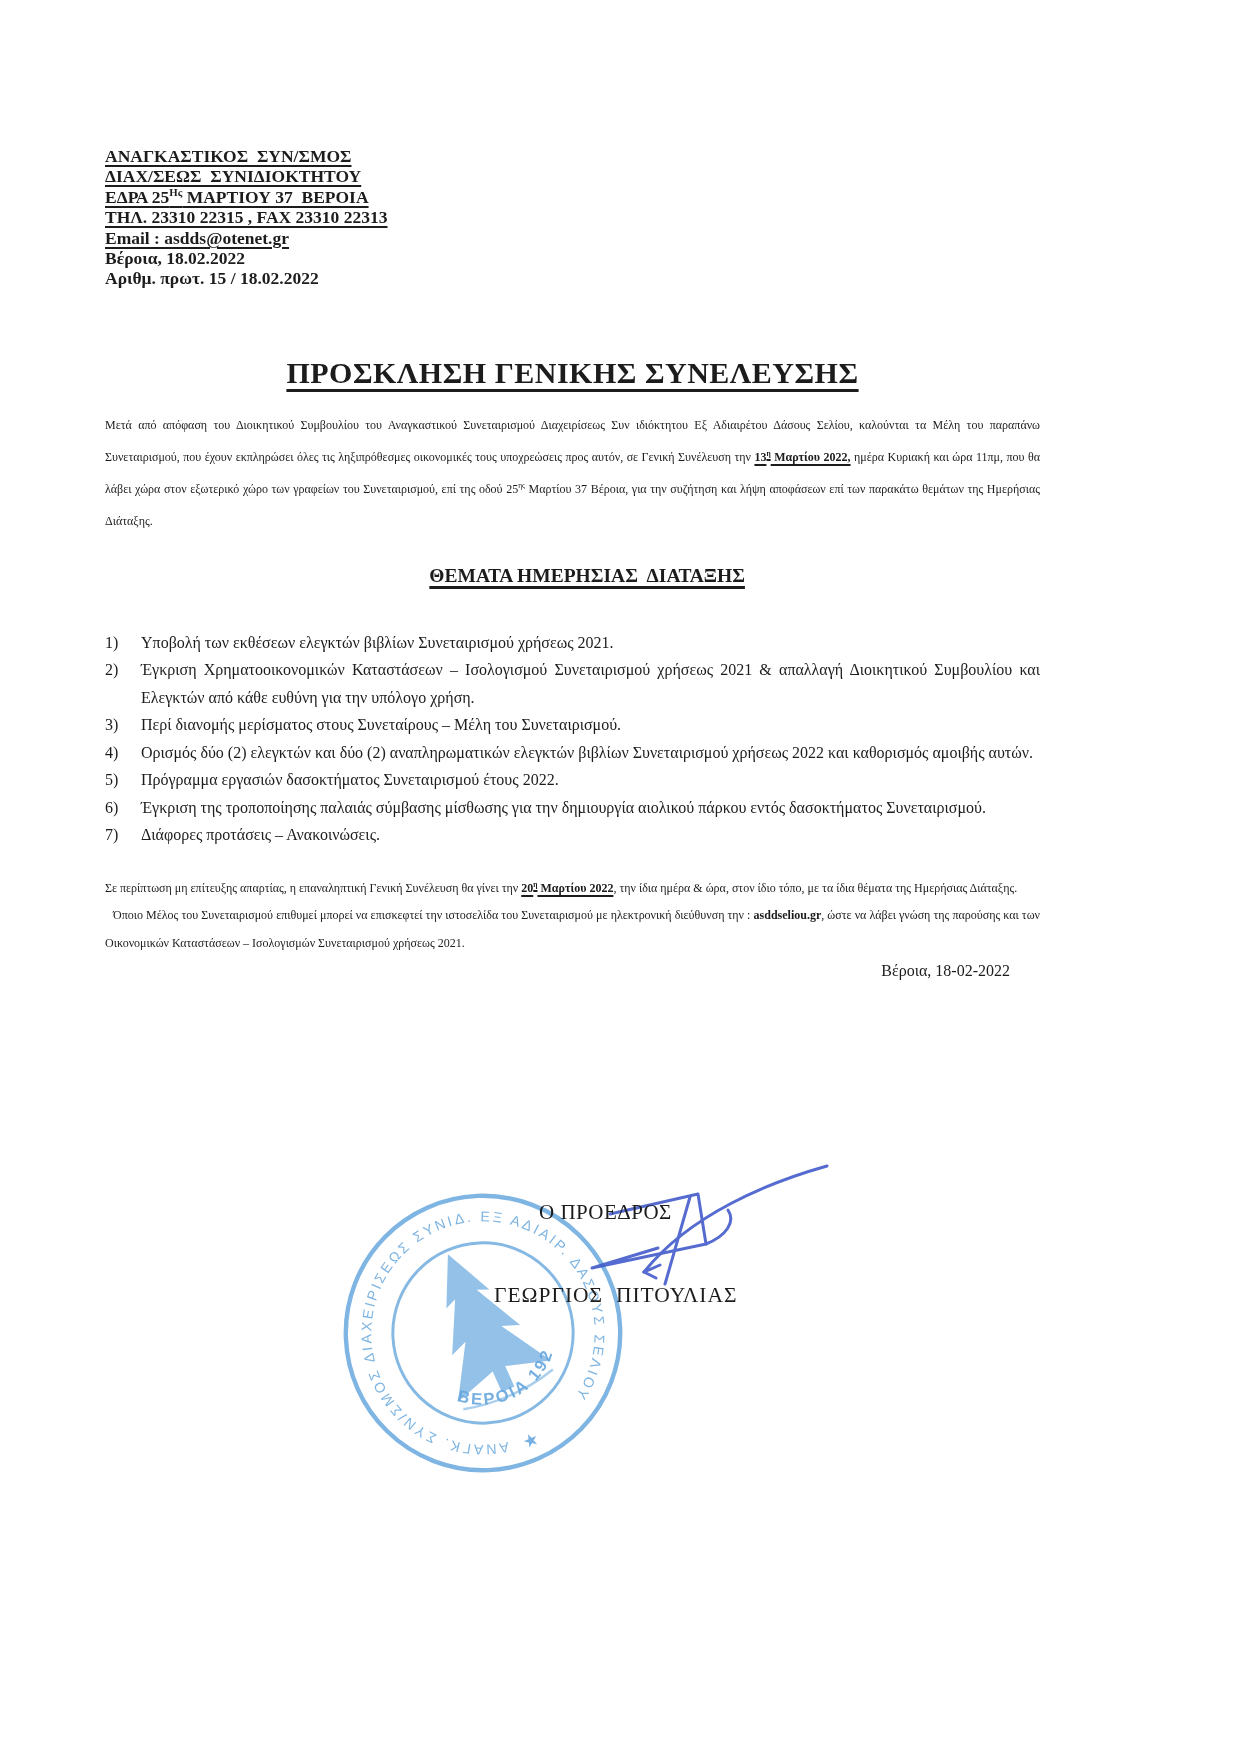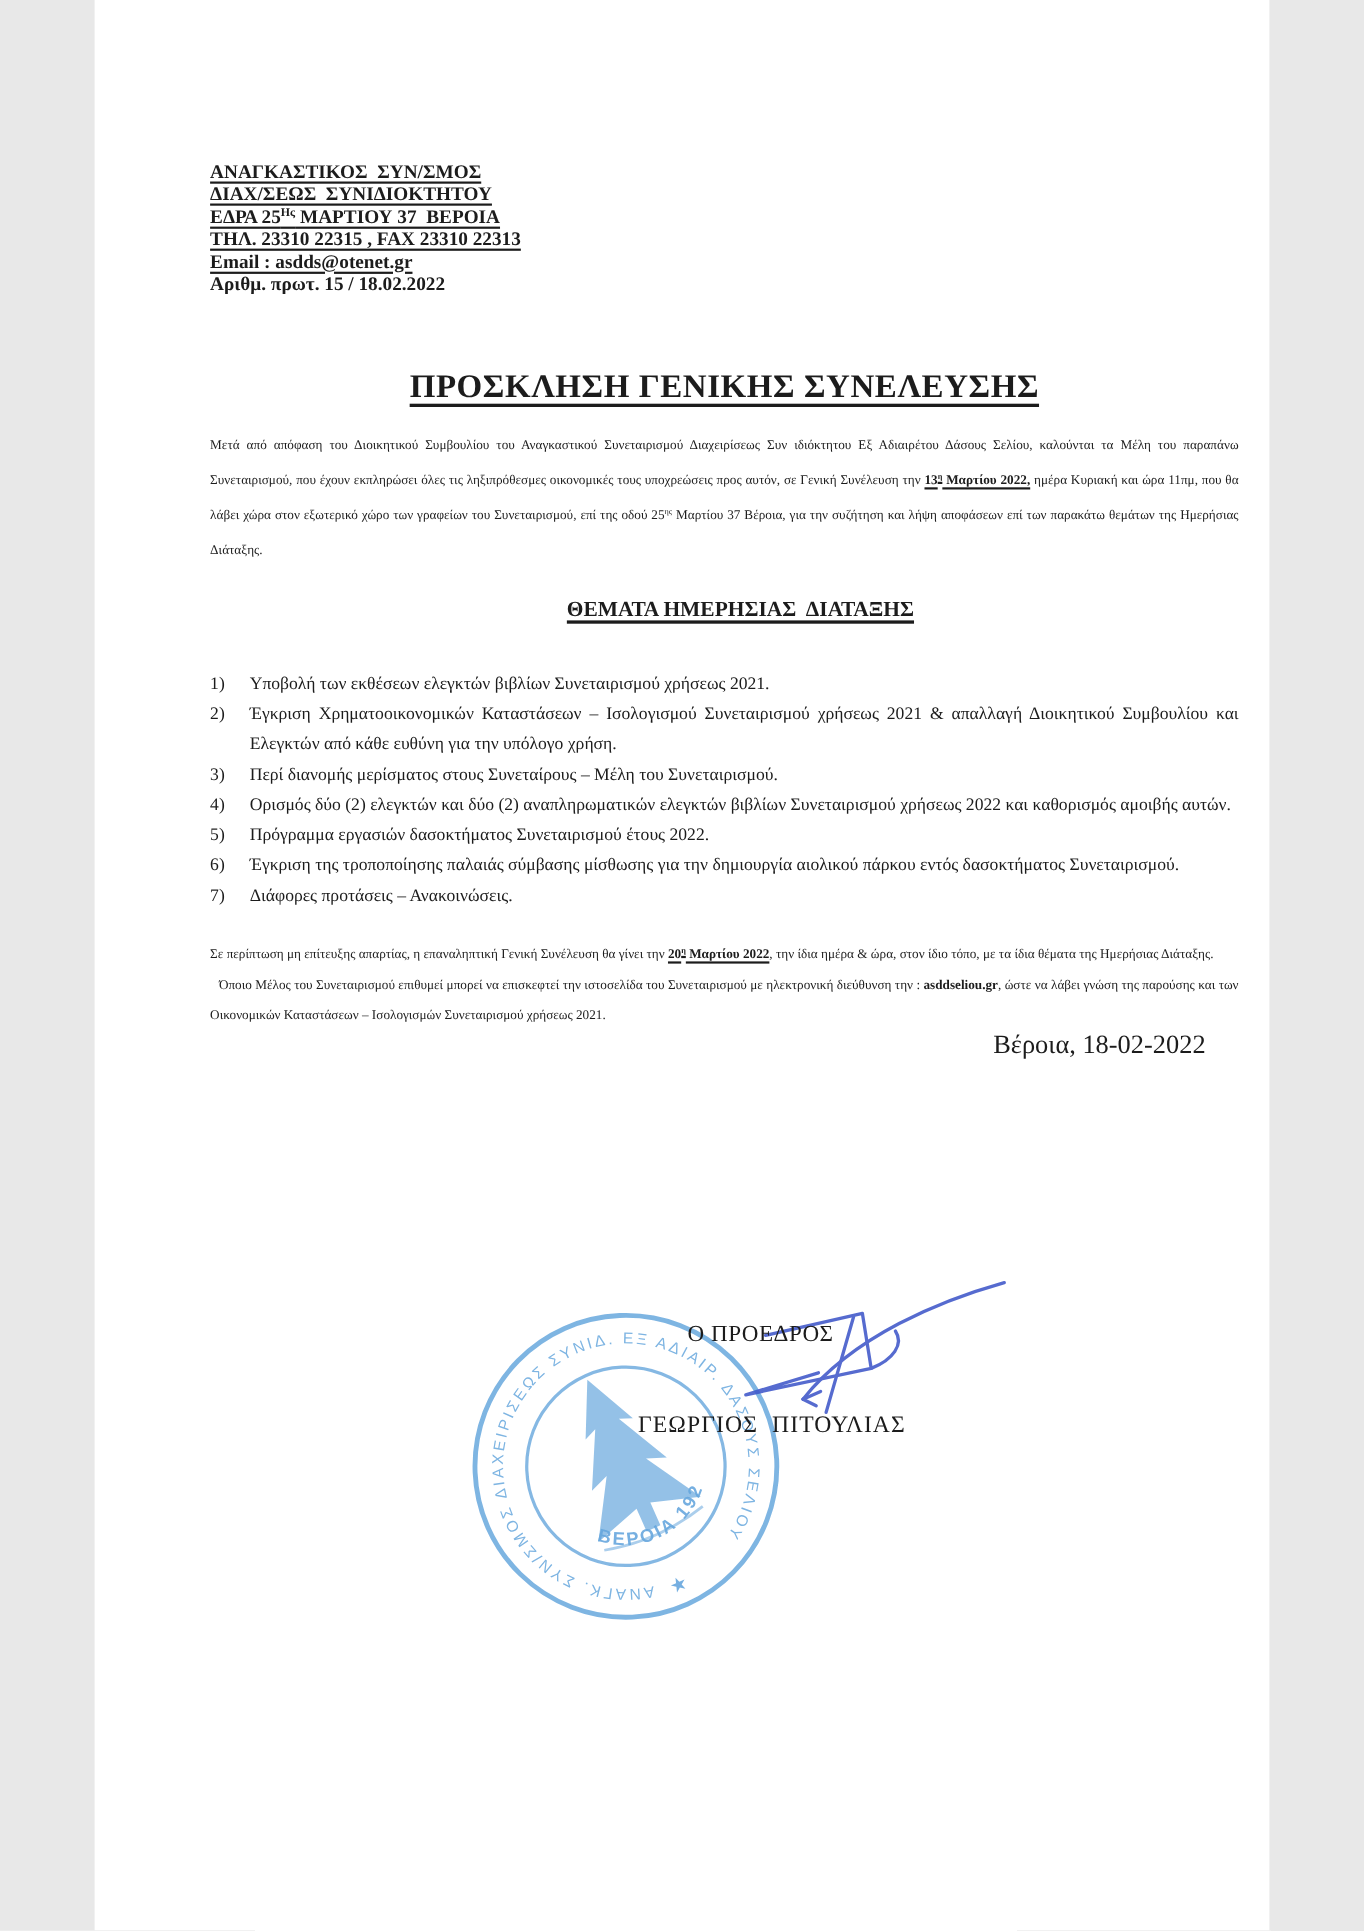--- a/index.html
+++ b/index.html
@@ -3,21 +3,21 @@
 <meta charset="utf-8">
 <style>
   :root{
     --ink:#1c1c1c;
     --stamp:#4694d6;
     --sig:#3f57c9;
   }
   html,body{margin:0;padding:0;background:#e8e8e8;}
   .page{
     position:relative;
-    width:1068px;height:1755px;
+    width:1240px;height:1755px;
     background:#ffffff;
     margin:0 auto;
     overflow:hidden;
     font-family:"Liberation Serif", serif;
     color:var(--ink);
   }
   .content{
     position:absolute;
     left:105px;top:146px;
     width:935px;
@@ -71,21 +71,21 @@
   ol.agenda li::before{
     content:counter(agn) ")";
     position:absolute;
     left:-36px;
   }
   .closing{line-height:27.5px;}
   .closing1{margin-top:26px;}
   .closing2{text-indent:8px;}
   .date-line{
     text-align:right;
-    font-size:24px;
+    font-size:16px;
     line-height:27.5px;
     padding-right:30px;
   }
   
   .sig-role{
     position:absolute;left:539px;top:1200px;
     font-size:21px;letter-spacing:0.5px;white-space:pre;
   }
   .sig-name{
     position:absolute;left:494px;top:1283px;
@@ -108,20 +108,21 @@
 
 <div class="page">
   <div class="content">
 
     <div class="letterhead">
         <div class="lh-line u"><span>ΑΝΑΓΚΑΣΤΙΚΟΣ  ΣΥΝ/ΣΜΟΣ</span></div>
         <div class="lh-line u"><span>ΔΙΑΧ/ΣΕΩΣ  ΣΥΝΙΔΙΟΚΤΗΤΟΥ</span></div>
         <div class="lh-line u"><span>ΕΔΡΑ 25</span><sup>Ης</sup><span> ΜΑΡΤΙΟΥ 37  ΒΕΡΟΙΑ</span></div>
         <div class="lh-line u"><span>ΤΗΛ. 23310 22315 , FAX 23310 22313</span></div>
         <div class="lh-line u"><span>Email : asdds@otenet.gr</span></div>
+        <div class="lh-line"><span>Βέροια, 18.02.2022</span></div>
         <div class="lh-line"><span>Αριθμ. πρωτ. 15 / 18.02.2022</span></div>
       </div>
 
     <div class="doc-title">
       <span>ΠΡΟΣΚΛΗΣΗ ΓΕΝΙΚΗΣ ΣΥΝΕΛΕΥΣΗΣ</span>
     </div>
 
     <p class="para intro"><span>Μετά από απόφαση του Διοικητικού Συμβουλίου του Αναγκαστικού Συνεταιρισμού Διαχειρίσεως Συν ιδιόκτητου Εξ Αδιαιρέτου Δάσους Σελίου, καλούνται τα Μέλη του παραπάνω Συνεταιρισμού, που έχουν εκπληρώσει όλες τις ληξιπρόθεσμες οικονομικές τους υποχρεώσεις προς αυτόν, σε Γενική Συνέλευση την </span><span class="b u">13</span><sup class="b u">η</sup><span class="b u"> Μαρτίου 2022,</span><span> ημέρα Κυριακή και ώρα 11πμ, που θα λάβει χώρα στον εξωτερικό χώρο των γραφείων του Συνεταιρισμού, επί της οδού 25</span><sup>ης</sup><span> Μαρτίου 37 Βέροια, για την συζήτηση και λήψη αποφάσεων επί των παρακάτω θεμάτων της Ημερήσιας Διάταξης.</span></p>
 
     <div class="agenda-heading">

